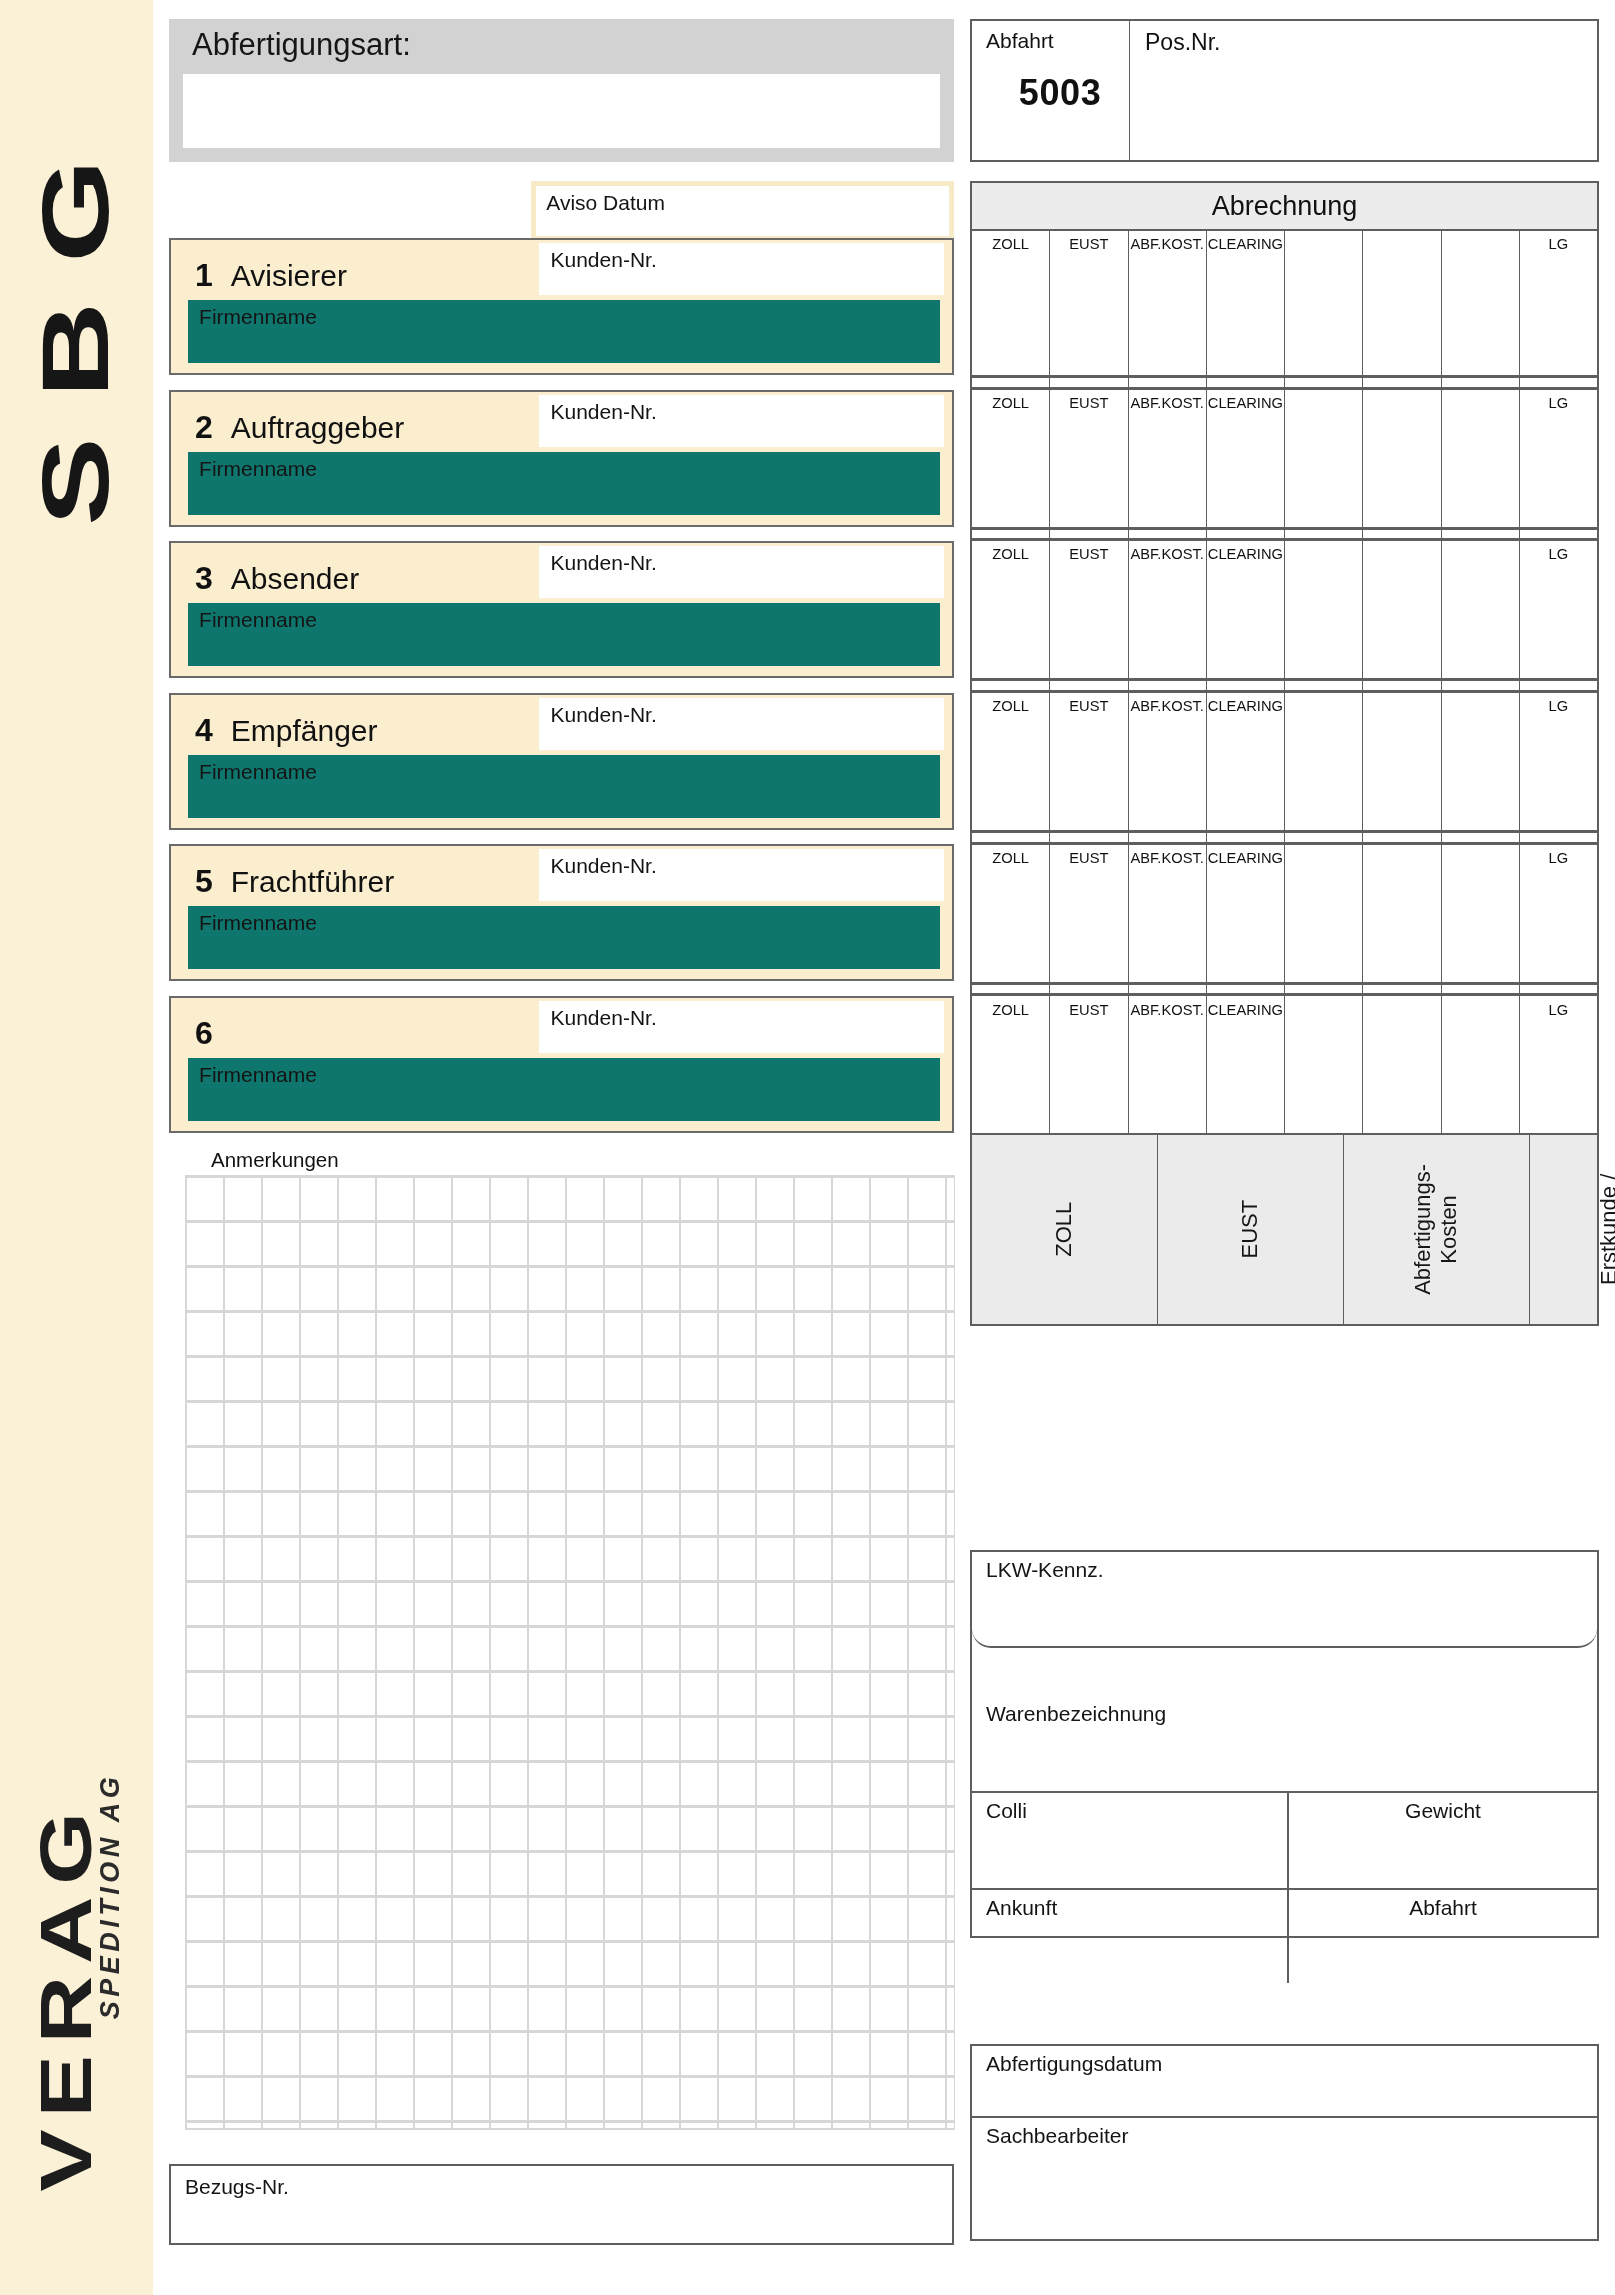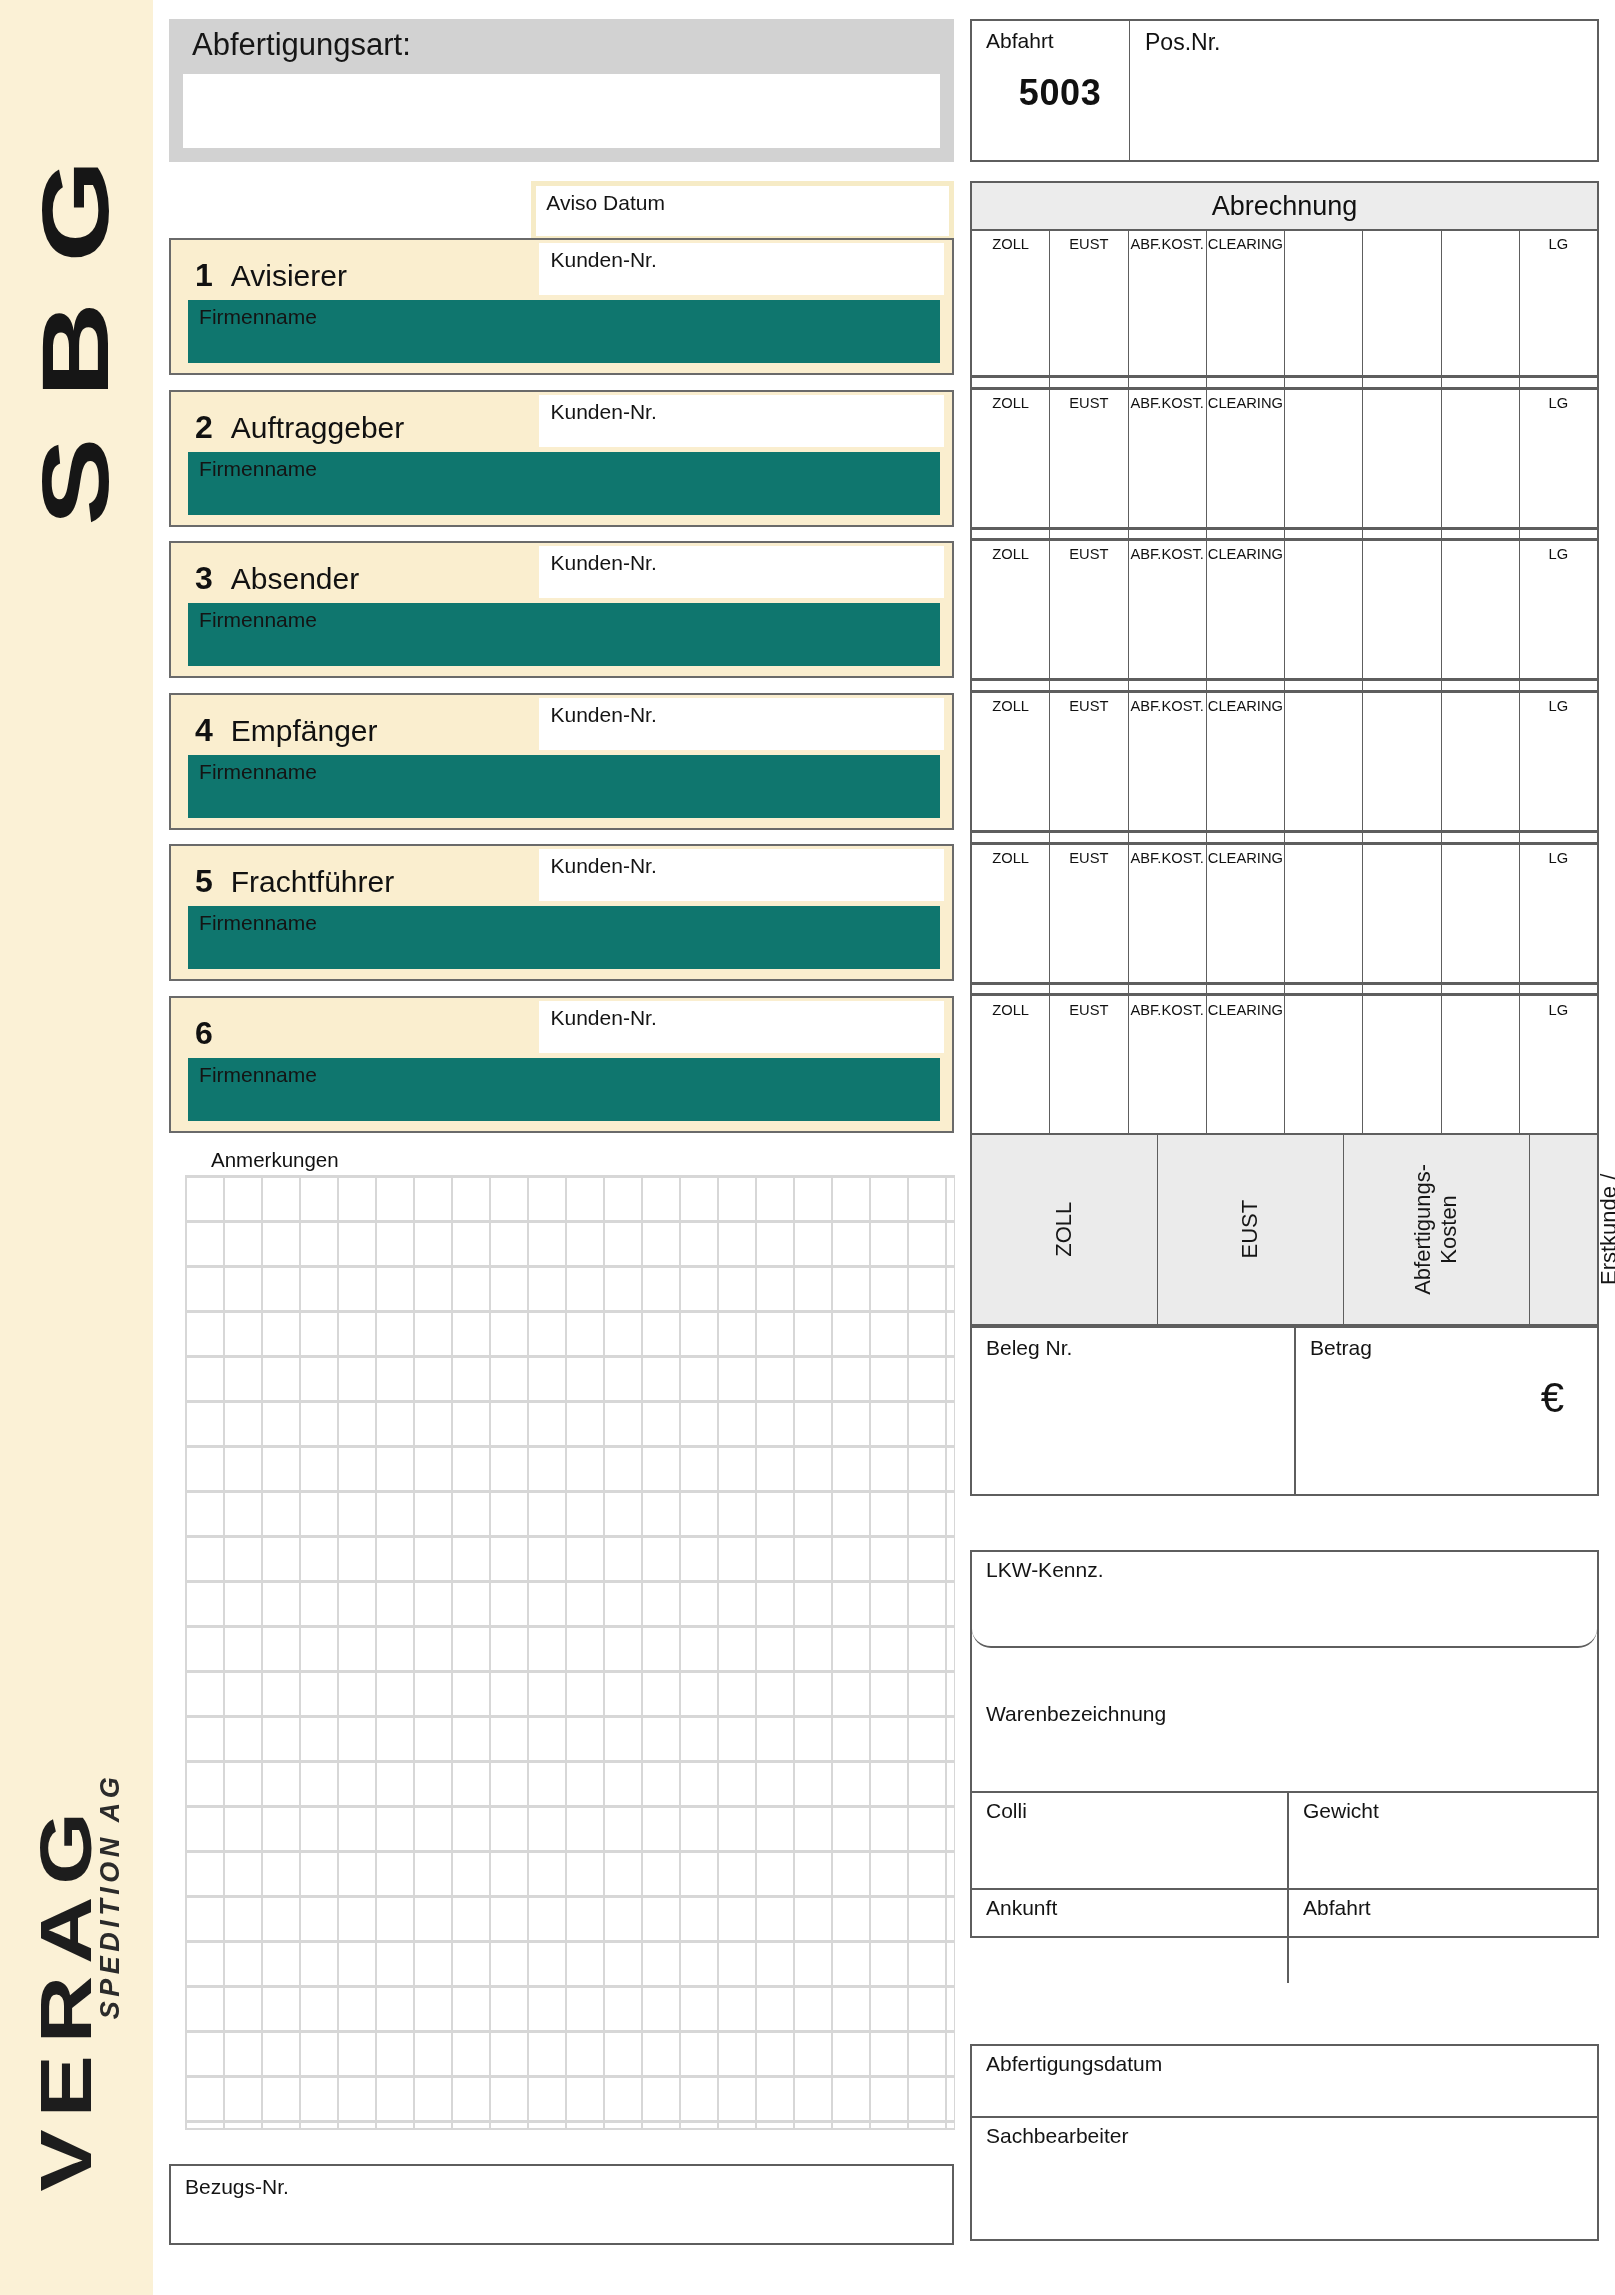--- a/index.html
+++ b/index.html
@@ -84,21 +84,21 @@
   .euro{position:absolute;right:33px;top:46px;font-size:42px;}
 
   
   .cargo{left:970px;top:1550px;width:629px;height:388px;border:2.6px solid #5e5e5e;box-sizing:border-box;background:#fff;}
   .cargo-row{box-sizing:border-box;border-bottom:2.6px solid #5e5e5e;padding:6.4px 14px;}
   .cargo-row.r1{height:96px;border-radius:19px;}
   .cargo-row.r2{height:97px;margin-top:48px;}
   .cargo-split{display:flex;box-sizing:border-box;border-bottom:2.6px solid #5e5e5e;height:97px;}
   .cargo-split.last{border-bottom:none;height:93px;}
   .cargo-split .c-left{width:317px;border-right:2.6px solid #5e5e5e;box-sizing:border-box;padding:6.4px 14px;}
-  .cargo-split .c-right{flex:1;padding:6.4px 14px;box-sizing:border-box;}
+  .cargo-split .c-right{flex:1;padding:6.4px 14px;box-sizing:border-box;text-align:center;}
 
   
   .proc{left:970px;top:2044px;width:629px;height:197px;border:2.6px solid #5e5e5e;box-sizing:border-box;background:#fff;}
   .proc-r1{height:72px;border-bottom:2.6px solid #5e5e5e;box-sizing:border-box;padding:6.4px 14px;}
   .proc-r2{padding:6.4px 14px;}
 
   
   .anm-label{left:211px;top:1148px;font-size:20.5px;}
   .anm-grid{
     left:185px;top:1175px;width:770px;height:955px;
@@ -328,27 +328,20 @@
         <span>Abfertigungs-
 Kosten</span>
       </div>
     <div class="rot-cell">
         <span>Erstkunde /
 Clearing-Kosten</span>
       </div>
 
   </div>
 
-  <div class="abs beleg-row">
-    <div class="beleg-cell lbl"><span>Beleg Nr.</span></div>
-    <div class="betrag-cell lbl">
-      <span>Betrag</span>
-      <span class="euro">€</span>
-    </div>
-  </div>
 
   <div class="abs anm-label">Anmerkungen</div>
   <div class="abs anm-grid"></div>
 
   <div class="abs cargo">
     <div class="cargo-row r1 lbl"><span>LKW-Kennz.</span></div>
     <div class="cargo-row r2 lbl"><span>Warenbezeichnung</span></div>
     <div class="cargo-split">
       <div class="c-left lbl"><span>Colli</span></div>
       <div class="c-right lbl"><span>Gewicht</span></div>

